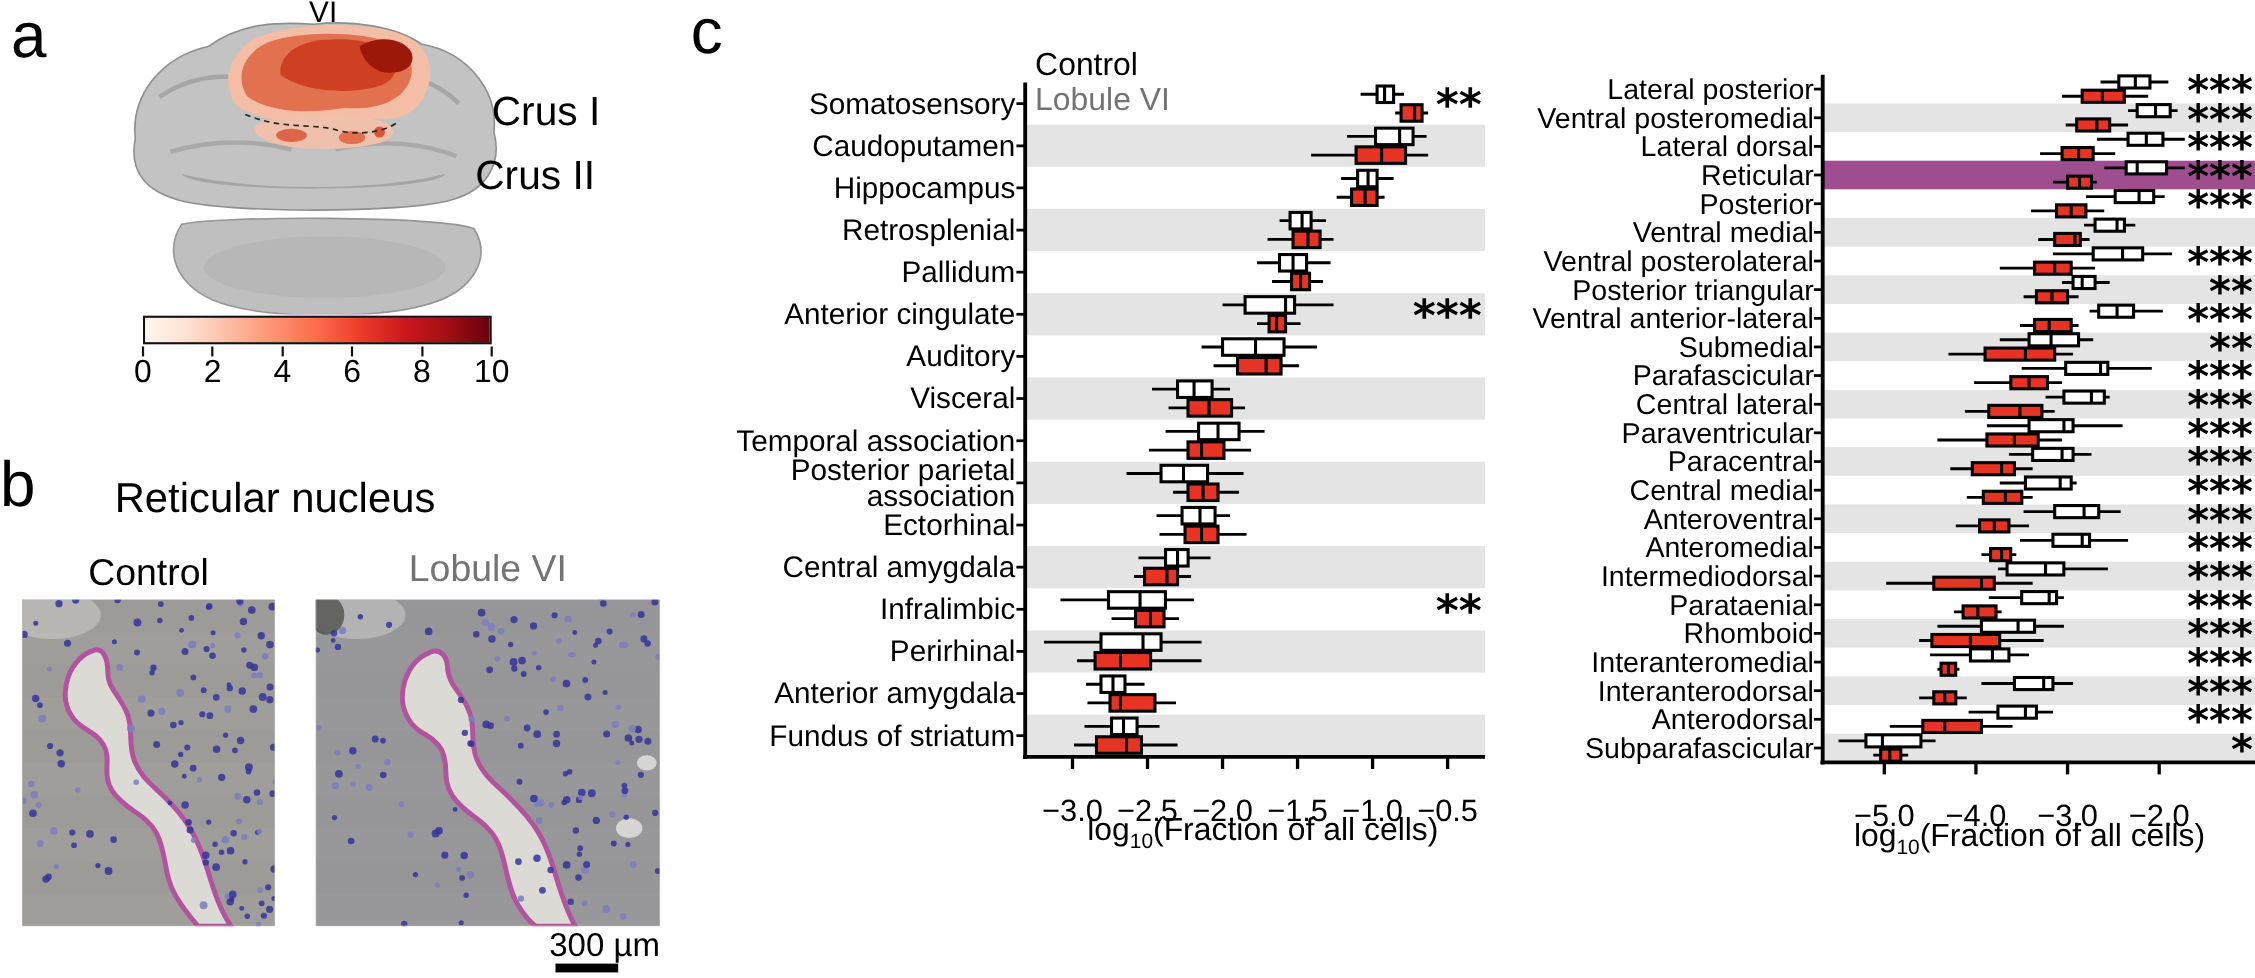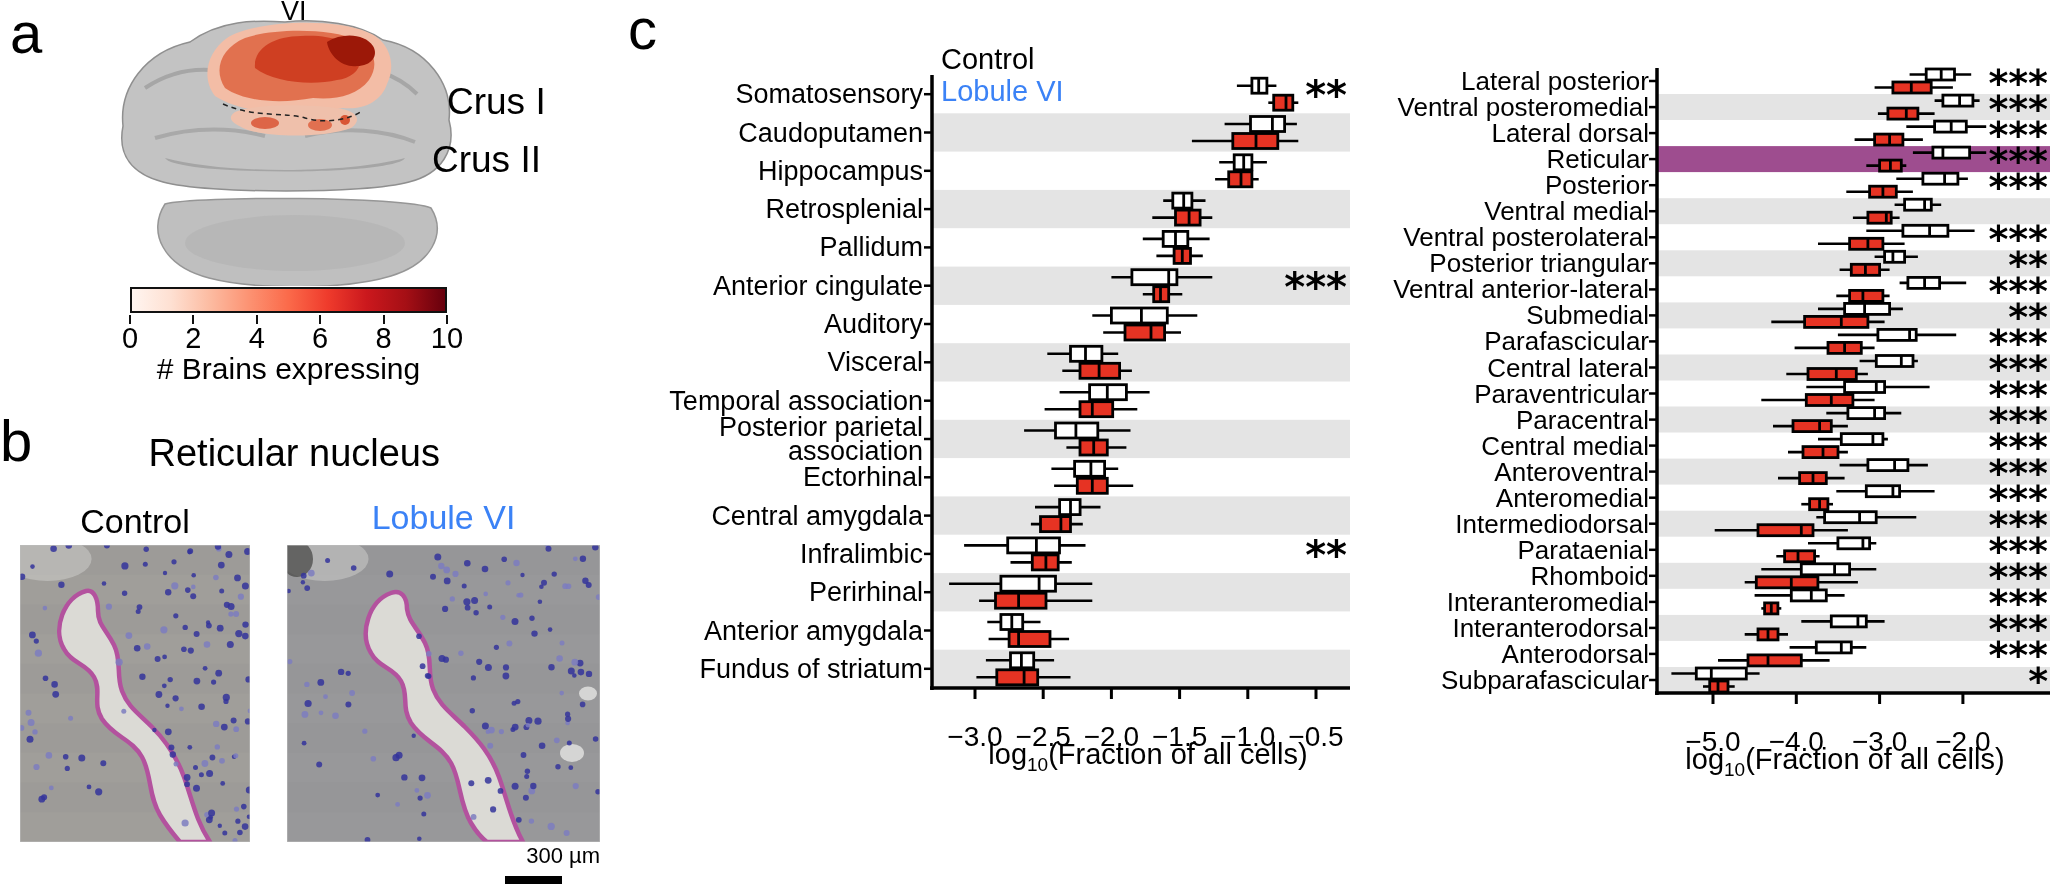--- a/index.html
+++ b/index.html
@@ -7,25 +7,25 @@
         font-family:"Liberation Sans",sans-serif;color:#000;overflow:hidden;}
   .abs{position:absolute;}
   .panel-letter{font-size:58px;line-height:1;color:#000;}
   .anno{font-size:37px;line-height:1.1;white-space:nowrap;}
   .cb-wrap{position:absolute;left:130px;top:287px;width:317px;height:26px;
            border:2px solid #111;box-sizing:border-box;}
   .cb-grad{width:100%;height:100%;}
   .cb-tick{position:absolute;width:2px;height:9px;background:#111;top:315px;}
   .cb-num{position:absolute;top:322px;width:60px;margin-left:-30px;text-align:center;font-size:29px;}
   .cb-label{position:absolute;left:130px;top:352px;width:317px;text-align:center;font-size:30px;}
-  .b-title{font-size:38px;text-align:right;}
+  .b-title{font-size:38px;text-align:center;}
   .img-label{font-size:34px;text-align:center;}
-  .red-text{color:#3b82f6;}
+  .red-text{color:#737373;}
   .legend-line{font-size:29px;line-height:1.05;white-space:nowrap;}
-  .scalebar-text{font-size:22px;text-align:right;}
+  .scalebar-text{font-size:30px;text-align:right;}
   .scalebar-bar{position:absolute;background:#000;}
   svg{display:block;}
 </style>
 </head>
 <body>
 
 <div class="page">
 
   <div class="abs panel-letter" style="left:10px;top:4px;">a</div>
 
@@ -73,21 +73,20 @@
       <div class="cb-num" style="left: 193.4px;">2</div>
       <div class="cb-tick" style="left: 255.8px;"></div>
       <div class="cb-num" style="left: 256.8px;">4</div>
       <div class="cb-tick" style="left: 319.2px;"></div>
       <div class="cb-num" style="left: 320.2px;">6</div>
       <div class="cb-tick" style="left: 382.6px;"></div>
       <div class="cb-num" style="left: 383.6px;">8</div>
       <div class="cb-tick" style="left: 446px;"></div>
       <div class="cb-num" style="left: 447px;">10</div>
     </div>
-  <div class="cb-label"># Brains expressing</div>
 
   <div class="abs panel-letter" style="left:0px;top:412px;">b</div>
   <div class="abs b-title" style="left:60px;top:432px;width:380px;">Reticular nucleus</div>
   <div class="abs img-label" style="left:20px;top:502px;width:230px;">Control</div>
   <div class="abs img-label red-text" style="left:287px;top:498px;width:313px;">Lobule VI</div>
 
   <svg id="photo-control" class="abs" style="left:20px;top:545px;" width="230" height="297" viewBox="0 0 230 297">
       <rect x="0" y="0" width="230" height="297" fill="#a09e9a"></rect>
       <rect x="0" y="0" width="230" height="29.7" fill="#8c8c88" opacity="0.12"></rect>
       <rect x="0" y="59.4" width="230" height="29.7" fill="#8c8c88" opacity="0.12"></rect>

